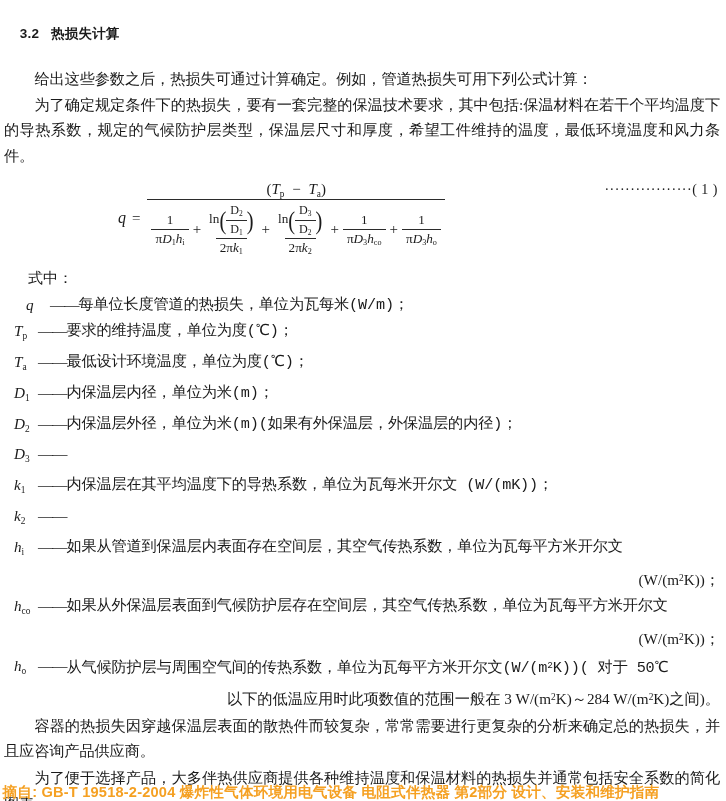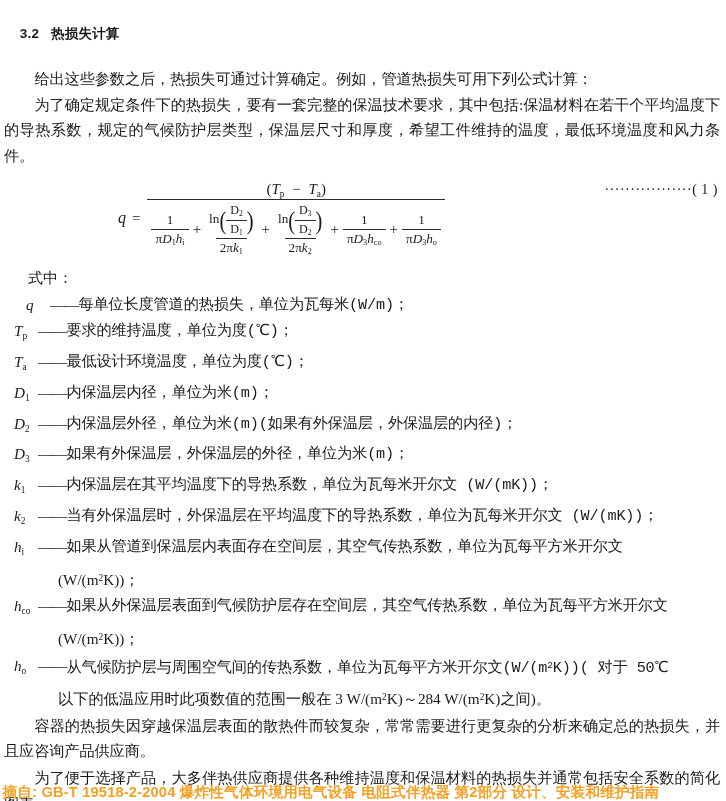--- a/index.html
+++ b/index.html
@@ -142,20 +142,21 @@
   .deftext {
     flex: 1 1 auto;
     letter-spacing: -0.15px;
     font-family: Liberation Mono, monospace;
   }
   .cont {
     margin: 0 6px 0 12px;
     padding-left: 46px;
     font-size: 15.2px;
     line-height: 26.2px;
+    text-align: right;
   }
 
   
   .footer {
     position: absolute;
     left: 0;
     bottom: 3px;
     width: 662px;
     text-align: center;
     color: #F5A022;
@@ -256,33 +257,31 @@
 
     <div class="defrow">
       <span class="defsym"><i class="v">D</i><sub>2</sub></span>
       <span class="defdash">——</span>
       <span class="deftext">内保温层外径，单位为米(m)(如果有外保温层，外保温层的内径)；</span>
     </div>
 
     <div class="defrow">
       <span class="defsym"><i class="v">D</i><sub>3</sub></span>
       <span class="defdash">——</span>
-      <span class="deftext">如果有外保温层，外保温层的外径，单位为米(m)；</span>
     </div>
 
     <div class="defrow">
       <span class="defsym"><i class="v">k</i><sub>1</sub></span>
       <span class="defdash">——</span>
       <span class="deftext">内保温层在其平均温度下的导热系数，单位为瓦每米开尔文 (W/(mK))；</span>
     </div>
 
     <div class="defrow">
       <span class="defsym"><i class="v">k</i><sub>2</sub></span>
       <span class="defdash">——</span>
-      <span class="deftext">当有外保温层时，外保温层在平均温度下的导热系数，单位为瓦每米开尔文 (W/(mK))；</span>
     </div>
 
     <div class="defrow">
       <span class="defsym"><i class="v">h</i><sub>i</sub></span>
       <span class="defdash">——</span>
       <span class="deftext">如果从管道到保温层内表面存在空间层，其空气传热系数，单位为瓦每平方米开尔文</span>
     </div>
     <div class="cont">
       <span>(W/(m<sup>2</sup>K))；</span>
     </div>

